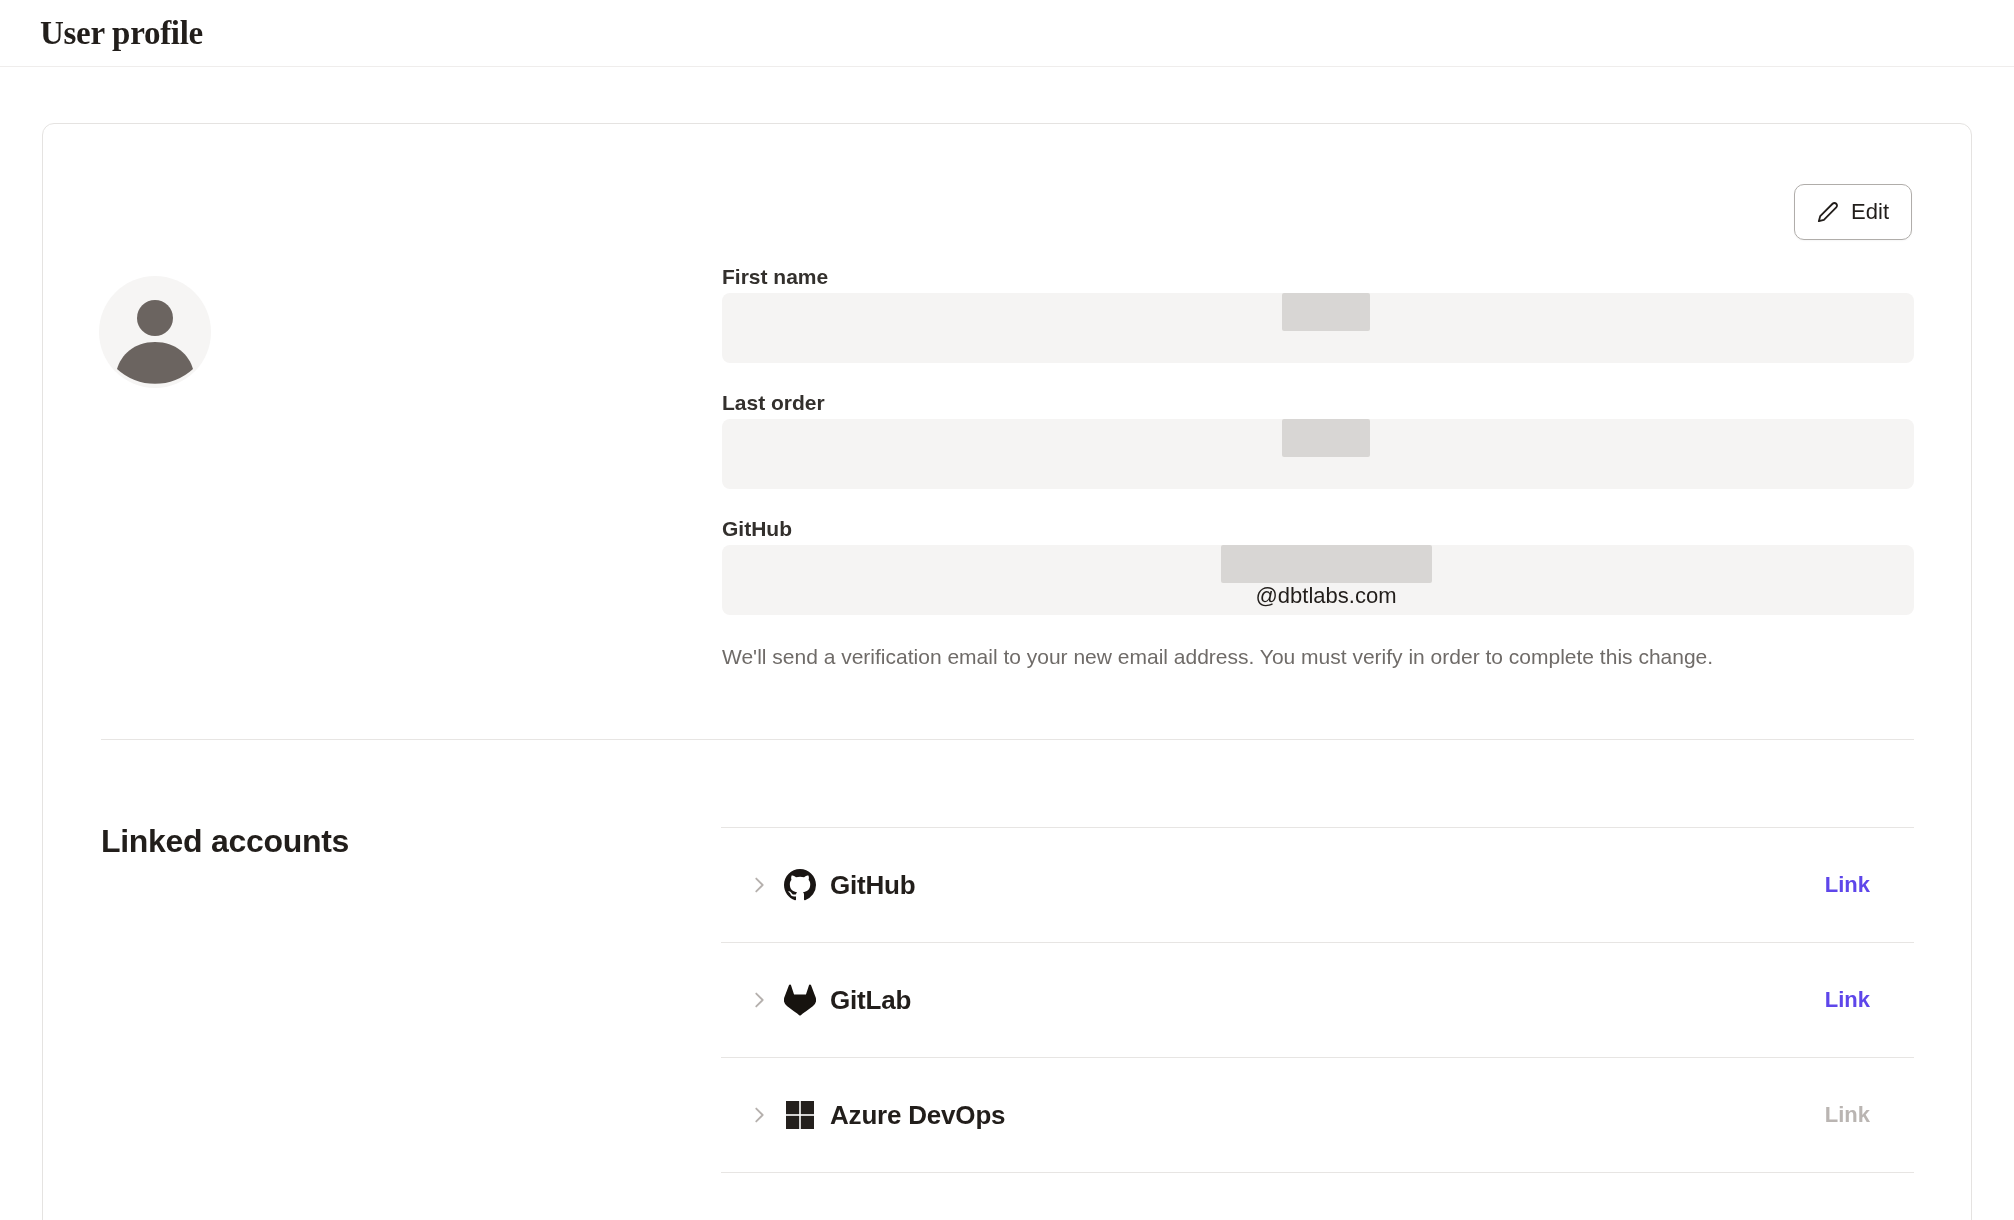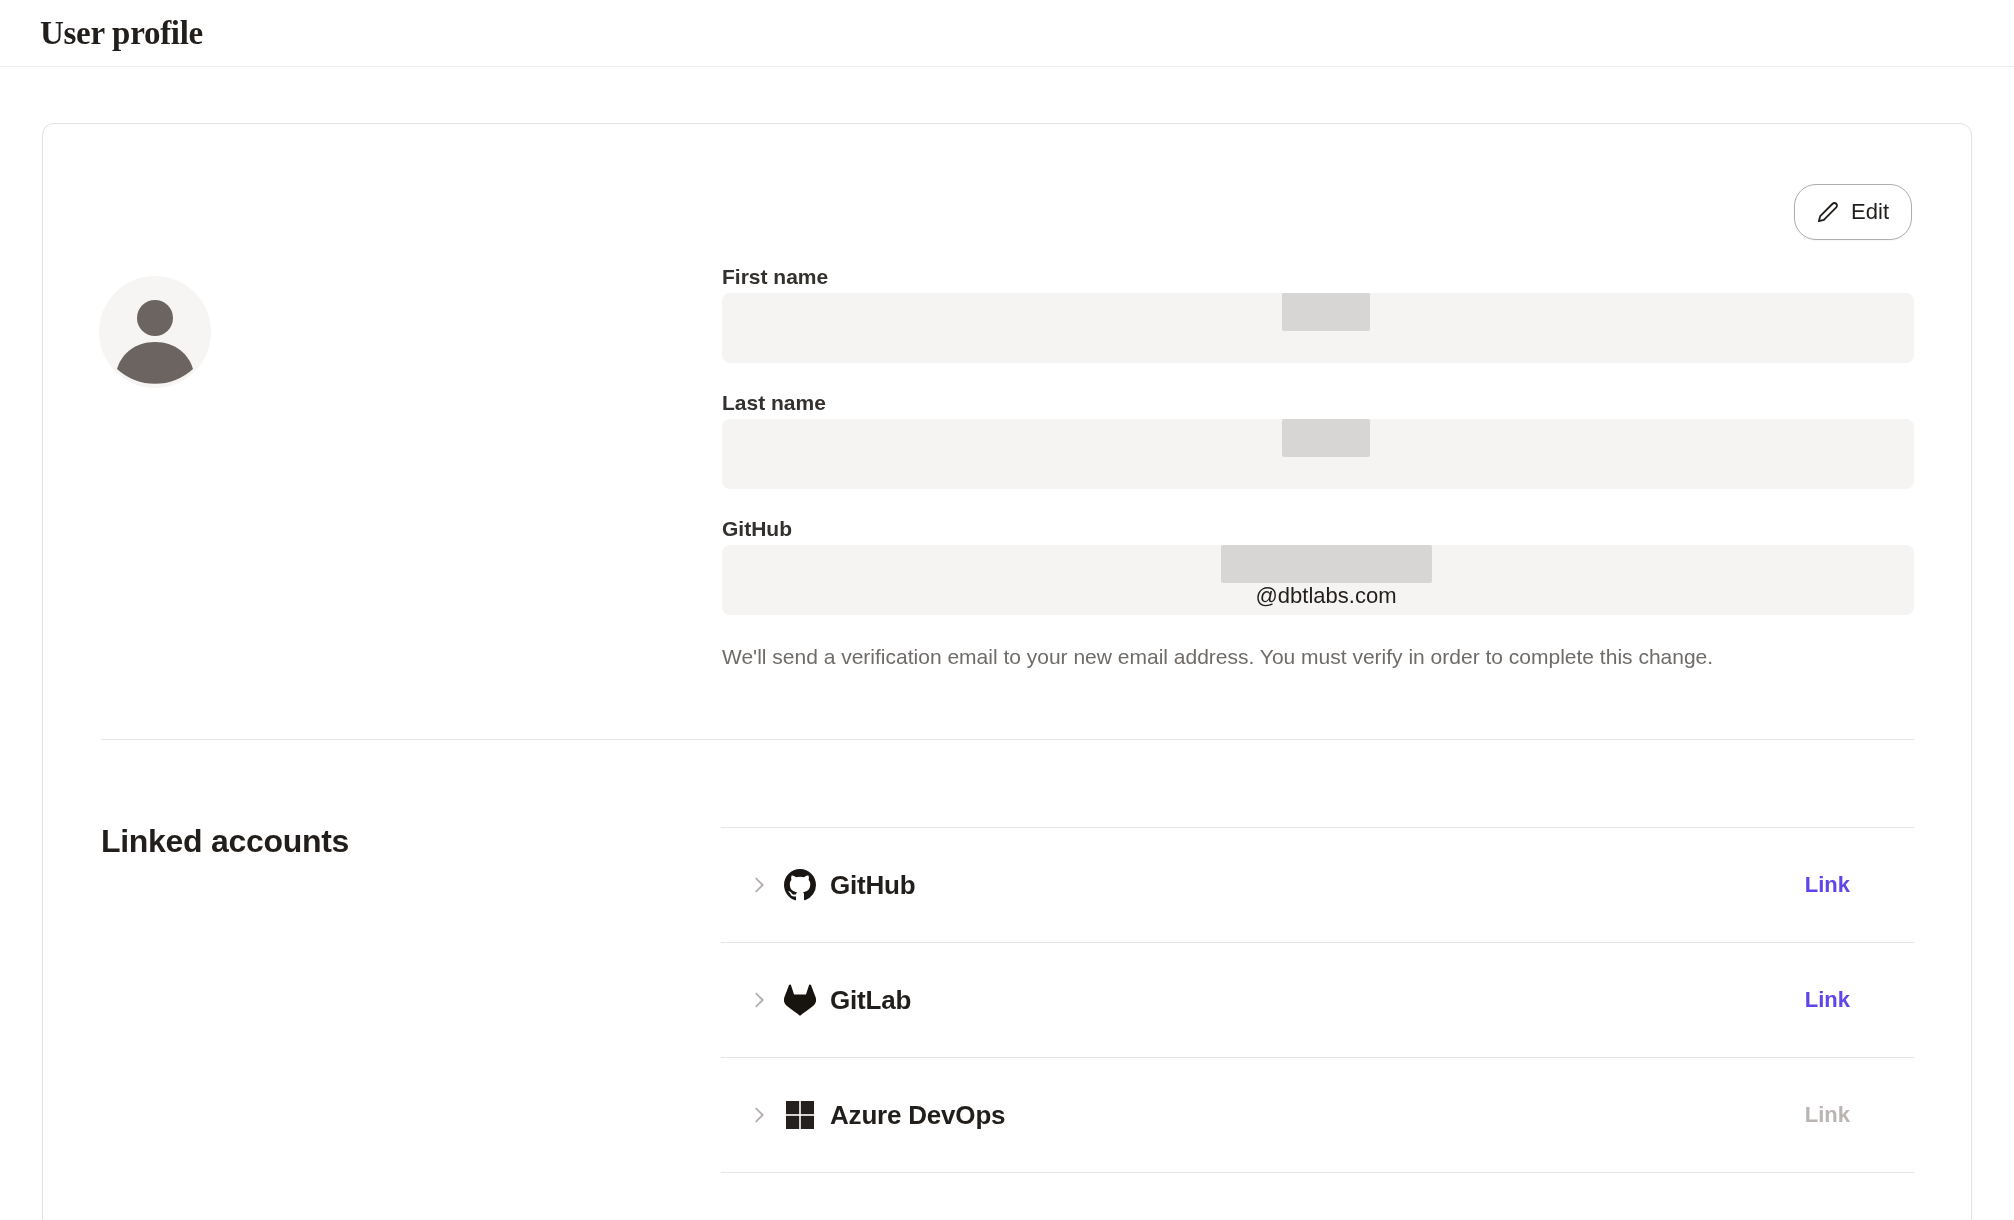--- a/index.html
+++ b/index.html
@@ -19,21 +19,21 @@
   .page-header h1{font-size:33px;font-weight:700;letter-spacing:-0.3px;margin-left:40px;}
   
   .card{position:absolute;left:42px;top:123px;width:1930px;height:1150px;
     background:#fff;border:1px solid #e5e3e1;border-radius:12px;}
   .section-heading{position:absolute;font-size:32px;font-weight:700;letter-spacing:-0.3px;line-height:1.1;}
   .heading-personal{left:58px;top:62px;}
   .heading-linked{left:58px;top:700px;}
   
   .edit-btn{position:absolute;top:60px;right:59px;height:56px;padding:0 22px;
     display:flex;align-items:center;gap:12px;background:#fff;
-    border:1px solid #b0adaa;border-radius:22px;font-size:22px;font-weight:500;
+    border:1px solid #b0adaa;border-radius:10px;font-size:22px;font-weight:500;
     color:var(--text);cursor:pointer;box-shadow:0 1px 2px rgba(0,0,0,0.04);}
   .edit-btn svg{display:block;}
   
   .avatar{position:absolute;left:56px;top:152px;width:112px;height:112px;}
   
   .form-col{position:absolute;left:679px;top:141px;width:1192px;}
   .field-label{font-size:21px;font-weight:700;color:#33302d;line-height:24px;margin-bottom:4px;}
   .field{height:70px;background:var(--fieldbg);border-radius:8px;display:flex;
     align-items:center;padding-left:16px;margin-bottom:28px;flex-direction:column;}
   .field:last-of-type{margin-bottom:0;}
@@ -44,21 +44,21 @@
   .email-note{margin-top:16px;font-size:21px;color:var(--text2);line-height:28px;}
   
   .card-divider{position:absolute;left:58px;top:615px;width:1813px;height:1px;background:var(--border);}
   
   .linked-list{position:absolute;left:678px;top:703px;width:1193px;border-top:1px solid var(--border);}
   .linked-row{height:115px;display:flex;align-items:center;border-bottom:1px solid var(--border);cursor:pointer;}
   .chev{margin-left:27px;display:flex;}
   .brand{margin-left:14px;width:32px;height:32px;display:flex;align-items:center;justify-content:center;}
   .acct-name{margin-left:14px;font-size:26px;font-weight:700;letter-spacing:-0.2px;}
   .row-spacer{flex:1;}
-  .link-action{margin-right:64px;font-size:22px;font-weight:600;color:var(--accent);cursor:pointer;}
+  .link-action{margin-right:44px;font-size:22px;font-weight:600;color:var(--accent);cursor:pointer;}
   .link-action.disabled{color:var(--disabled);cursor:default;}
 </style>
 </head>
 <body>
 
 <header class="page-header">
   <h1>User profile</h1>
 </header>
 
 <main class="card">
@@ -88,21 +88,21 @@
     </svg>
   </div>
 
   <div class="form-col">
 
     <div class="field-label">First name</div>
     <div class="field">
       <span class="redact name"></span>
     </div>
 
-    <div class="field-label">Last name</div>
+    <div class="field-label">Last order</div>
     <div class="field">
       <span class="redact name"></span>
     </div>
 
     <div class="field-label">GitHub</div>
     <div class="field">
       <span class="redact email"></span>
       <span class="email-suffix">@dbtlabs.com</span>
     </div>
 

